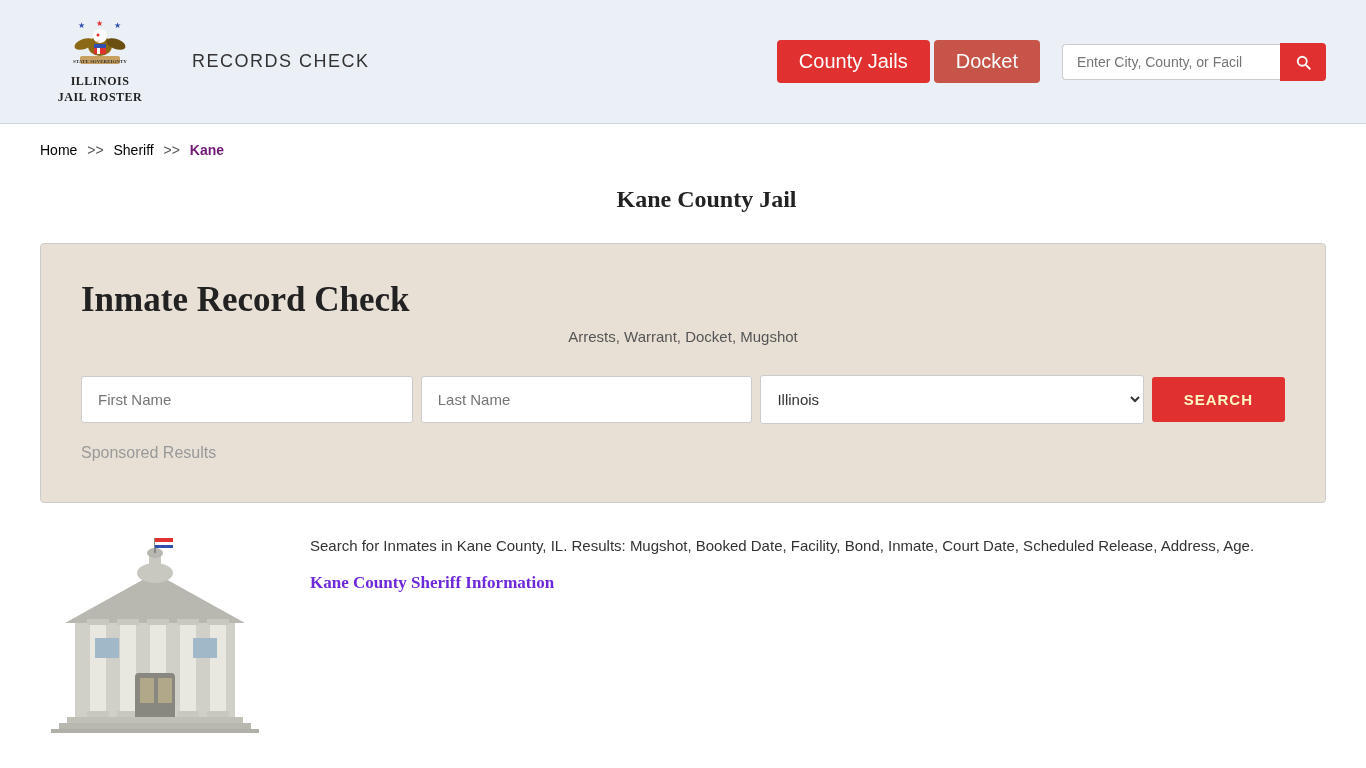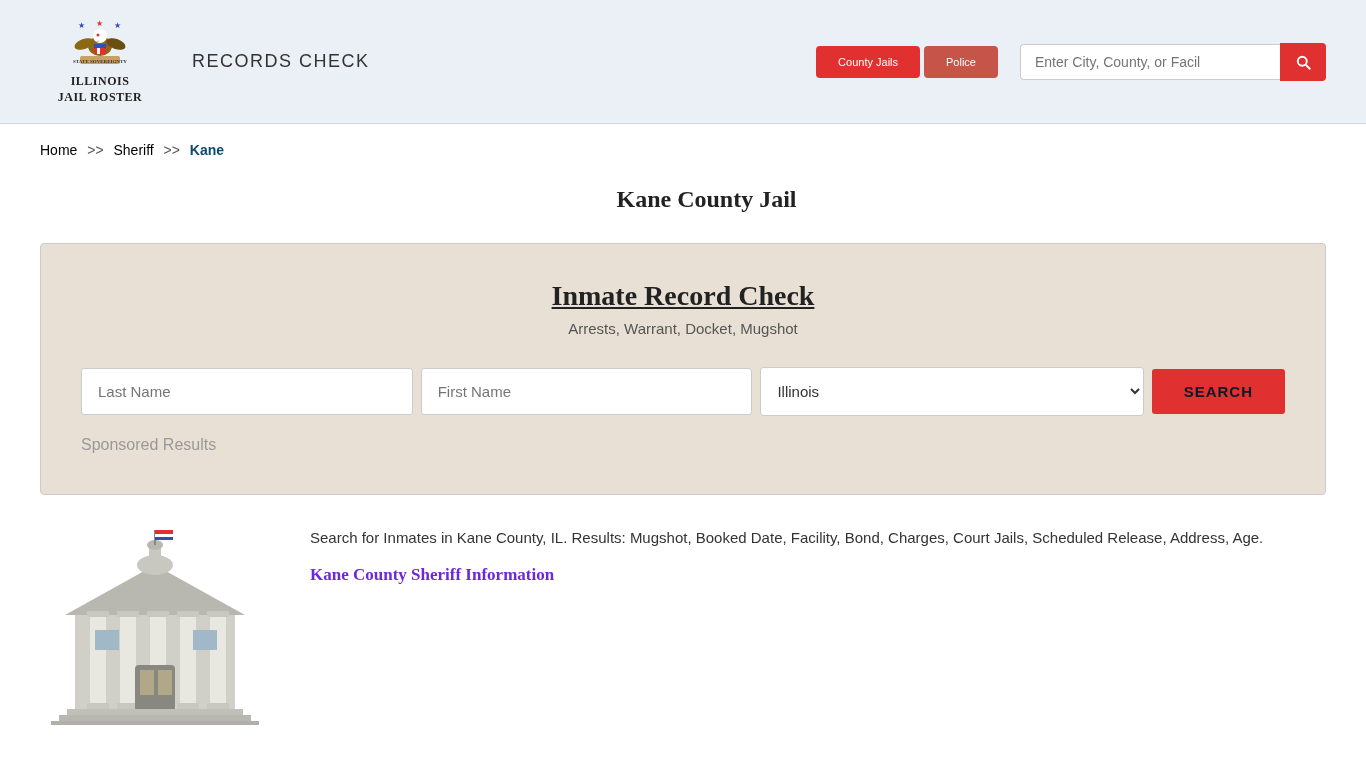--- a/index.html
+++ b/index.html
@@ -42,21 +42,21 @@
     .header-nav {
       margin-left: auto;
       display: flex;
       align-items: center;
       gap: 4px;
     }
     .nav-btn {
       padding: 10px 22px;
       border: none;
       cursor: pointer;
-      font-size: 11px;
+      font-size: 20px;
       font-family: Arial, sans-serif;
       font-weight: 500;
       border-radius: 4px;
     }
     .nav-btn-active {
       background: #e03030;
       color: #fff;
     }
     .nav-btn-inactive {
       background: #c0392b;
@@ -67,21 +67,21 @@
       display: flex;
       align-items: center;
       margin-left: 18px;
     }
     .search-bar input {
       padding: 9px 14px;
       border: 1px solid #ccc;
       border-right: none;
       border-radius: 4px 0 0 4px;
       font-size: 14px;
-      width: 260px;
+      width: 218px;
       outline: none;
       background: #fff;
       font-family: Arial, sans-serif;
       color: #999;
     }
     .search-bar button {
       background: #e03030;
       border: none;
       padding: 10px 14px;
       cursor: pointer;
@@ -100,21 +100,21 @@
     .breadcrumb {
       padding: 18px 40px 10px;
       font-family: Arial, sans-serif;
       font-size: 14px;
     }
     .breadcrumb a {
       color: #000000;
       text-decoration: none;
     }
     .breadcrumb-sep { color: #555; margin: 0 6px; }
-    .breadcrumb-current { font-weight: bold; color: #0c4a6e; }
+    .breadcrumb-current { font-weight: bold; color: #701a75; }
 
     
     .page-title {
       text-align: center;
       font-size: 24px;
       font-weight: bold;
       margin: 18px 0 30px;
       font-family: Georgia, serif;
       color: #222;
       padding-left: 47px;
@@ -122,27 +122,26 @@
 
     
     .record-check-box {
       background: #e8e0d5;
       border: 1px solid #ccc;
       border-radius: 4px;
       margin: 0 40px 30px;
       padding: 36px 40px 40px;
     }
     .record-check-title {
-      text-align: center;
-      font-size: 28px;
+      text-align: left;
+      font-size: 35px;
       font-weight: bold;
       font-family: Georgia, serif;
       color: #222;
       margin-bottom: 8px;
-      text-decoration: underline;
     }
     .record-check-subtitle {
       text-align: center;
       font-size: 15px;
       color: #555;
       font-family: Arial, sans-serif;
       margin-bottom: 30px;
     }
     .record-check-form {
       display: flex;
@@ -171,21 +170,21 @@
       color: #333;
       outline: none;
       background: #fff;
       margin-right: 8px;
       border-radius: 3px;
       appearance: auto;
     }
     .record-check-form .search-btn {
       padding: 14px 32px;
       background: #e03030;
-      color: #0f172a;
+      color: #fef9c3;
       border: none;
       cursor: pointer;
       font-size: 15px;
       font-family: Arial, sans-serif;
       font-weight: bold;
       letter-spacing: 1px;
       border-radius: 3px;
       white-space: nowrap;
     }
     .sponsored-label {
@@ -261,21 +260,21 @@
       <span>JAIL ROSTER</span>
     </div>
   </a>
 
   <a class="records-check-link" href="#">
     <span>RECORDS CHECK</span>
   </a>
 
   <nav class="header-nav">
     <button class="nav-btn nav-btn-active">County Jails</button>
-    <button class="nav-btn nav-btn-inactive">Police</button>
+    <button class="nav-btn nav-btn-inactive">Docket</button>
 
     <div class="search-bar">
       <input type="text" placeholder="Enter City, County, or Facil" style="">
       <button>
         <svg class="search-icon-svg" viewBox="0 0 24 24">
           <path d="M21 21l-4.35-4.35M17 11A6 6 0 1 1 5 11a6 6 0 0 1 12 0z" stroke="white" stroke-width="2.5" fill="none" stroke-linecap="round"></path>
         </svg>
       </button>
     </div>
   </nav>
@@ -289,22 +288,22 @@
   <span class="breadcrumb-current">Kane</span>
 </nav>
 
 <h1 class="page-title">Kane County Jail</h1>
 
 <div class="record-check-box">
   <h2 class="record-check-title">Inmate Record Check</h2>
   <p class="record-check-subtitle">Arrests, Warrant, Docket, Mugshot</p>
 
   <div class="record-check-form">
+    <input type="text" placeholder="First Name" style="">
     <input type="text" placeholder="Last Name" style="">
-    <input type="text" placeholder="First Name" style="">
     <select id="state-select"><option value="Illinois">Illinois</option><option value="Alabama">Alabama</option><option value="Alaska">Alaska</option><option value="Arizona">Arizona</option><option value="Arkansas">Arkansas</option><option value="California">California</option><option value="Colorado">Colorado</option><option value="Connecticut">Connecticut</option><option value="Delaware">Delaware</option><option value="Florida">Florida</option><option value="Georgia">Georgia</option><option value="Hawaii">Hawaii</option><option value="Idaho">Idaho</option><option value="Indiana">Indiana</option><option value="Iowa">Iowa</option><option value="Kansas">Kansas</option><option value="Kentucky">Kentucky</option><option value="Louisiana">Louisiana</option><option value="Maine">Maine</option><option value="Maryland">Maryland</option><option value="Massachusetts">Massachusetts</option><option value="Michigan">Michigan</option><option value="Minnesota">Minnesota</option><option value="Mississippi">Mississippi</option><option value="Missouri">Missouri</option><option value="Montana">Montana</option><option value="Nebraska">Nebraska</option><option value="Nevada">Nevada</option><option value="New Hampshire">New Hampshire</option><option value="New Jersey">New Jersey</option><option value="New Mexico">New Mexico</option><option value="New York">New York</option><option value="North Carolina">North Carolina</option><option value="North Dakota">North Dakota</option><option value="Ohio">Ohio</option><option value="Oklahoma">Oklahoma</option><option value="Oregon">Oregon</option><option value="Pennsylvania">Pennsylvania</option><option value="Rhode Island">Rhode Island</option><option value="South Carolina">South Carolina</option><option value="South Dakota">South Dakota</option><option value="Tennessee">Tennessee</option><option value="Texas">Texas</option><option value="Utah">Utah</option><option value="Vermont">Vermont</option><option value="Virginia">Virginia</option><option value="Washington">Washington</option><option value="West Virginia">West Virginia</option><option value="Wisconsin">Wisconsin</option><option value="Wyoming">Wyoming</option></select>
     <button class="search-btn">SEARCH</button>
   </div>
 
   <div class="sponsored-label">Sponsored Results</div>
 </div>
 
 <div class="content-section">
   <div class="building-icon">
 
@@ -349,16 +348,16 @@
 
       <line x1="110" y1="5" x2="110" y2="20" stroke="#888" stroke-width="2"></line>
       <rect x="110" y="5" width="18" height="10" fill="#e03030"></rect>
       <rect x="110" y="5" width="18" height="4" fill="#e03030"></rect>
       <rect x="110" y="9" width="18" height="3" fill="white"></rect>
       <rect x="110" y="12" width="18" height="3" fill="#3050b0"></rect>
     </svg>
   </div>
 
   <div class="content-text">
-    <p>Search for Inmates in Kane County, IL. Results: Mugshot, Booked Date, Facility, Bond, Charges, Court Jails, Scheduled Release, Address, Age.</p>
+    <p>Search for Inmates in Kane County, IL. Results: Mugshot, Booked Date, Facility, Bond, Inmate, Court Date, Scheduled Release, Address, Age.</p>
     <p class="sheriff-info-title">Kane County Sheriff Information</p>
   </div>
 </div>
 
 </body></html>

